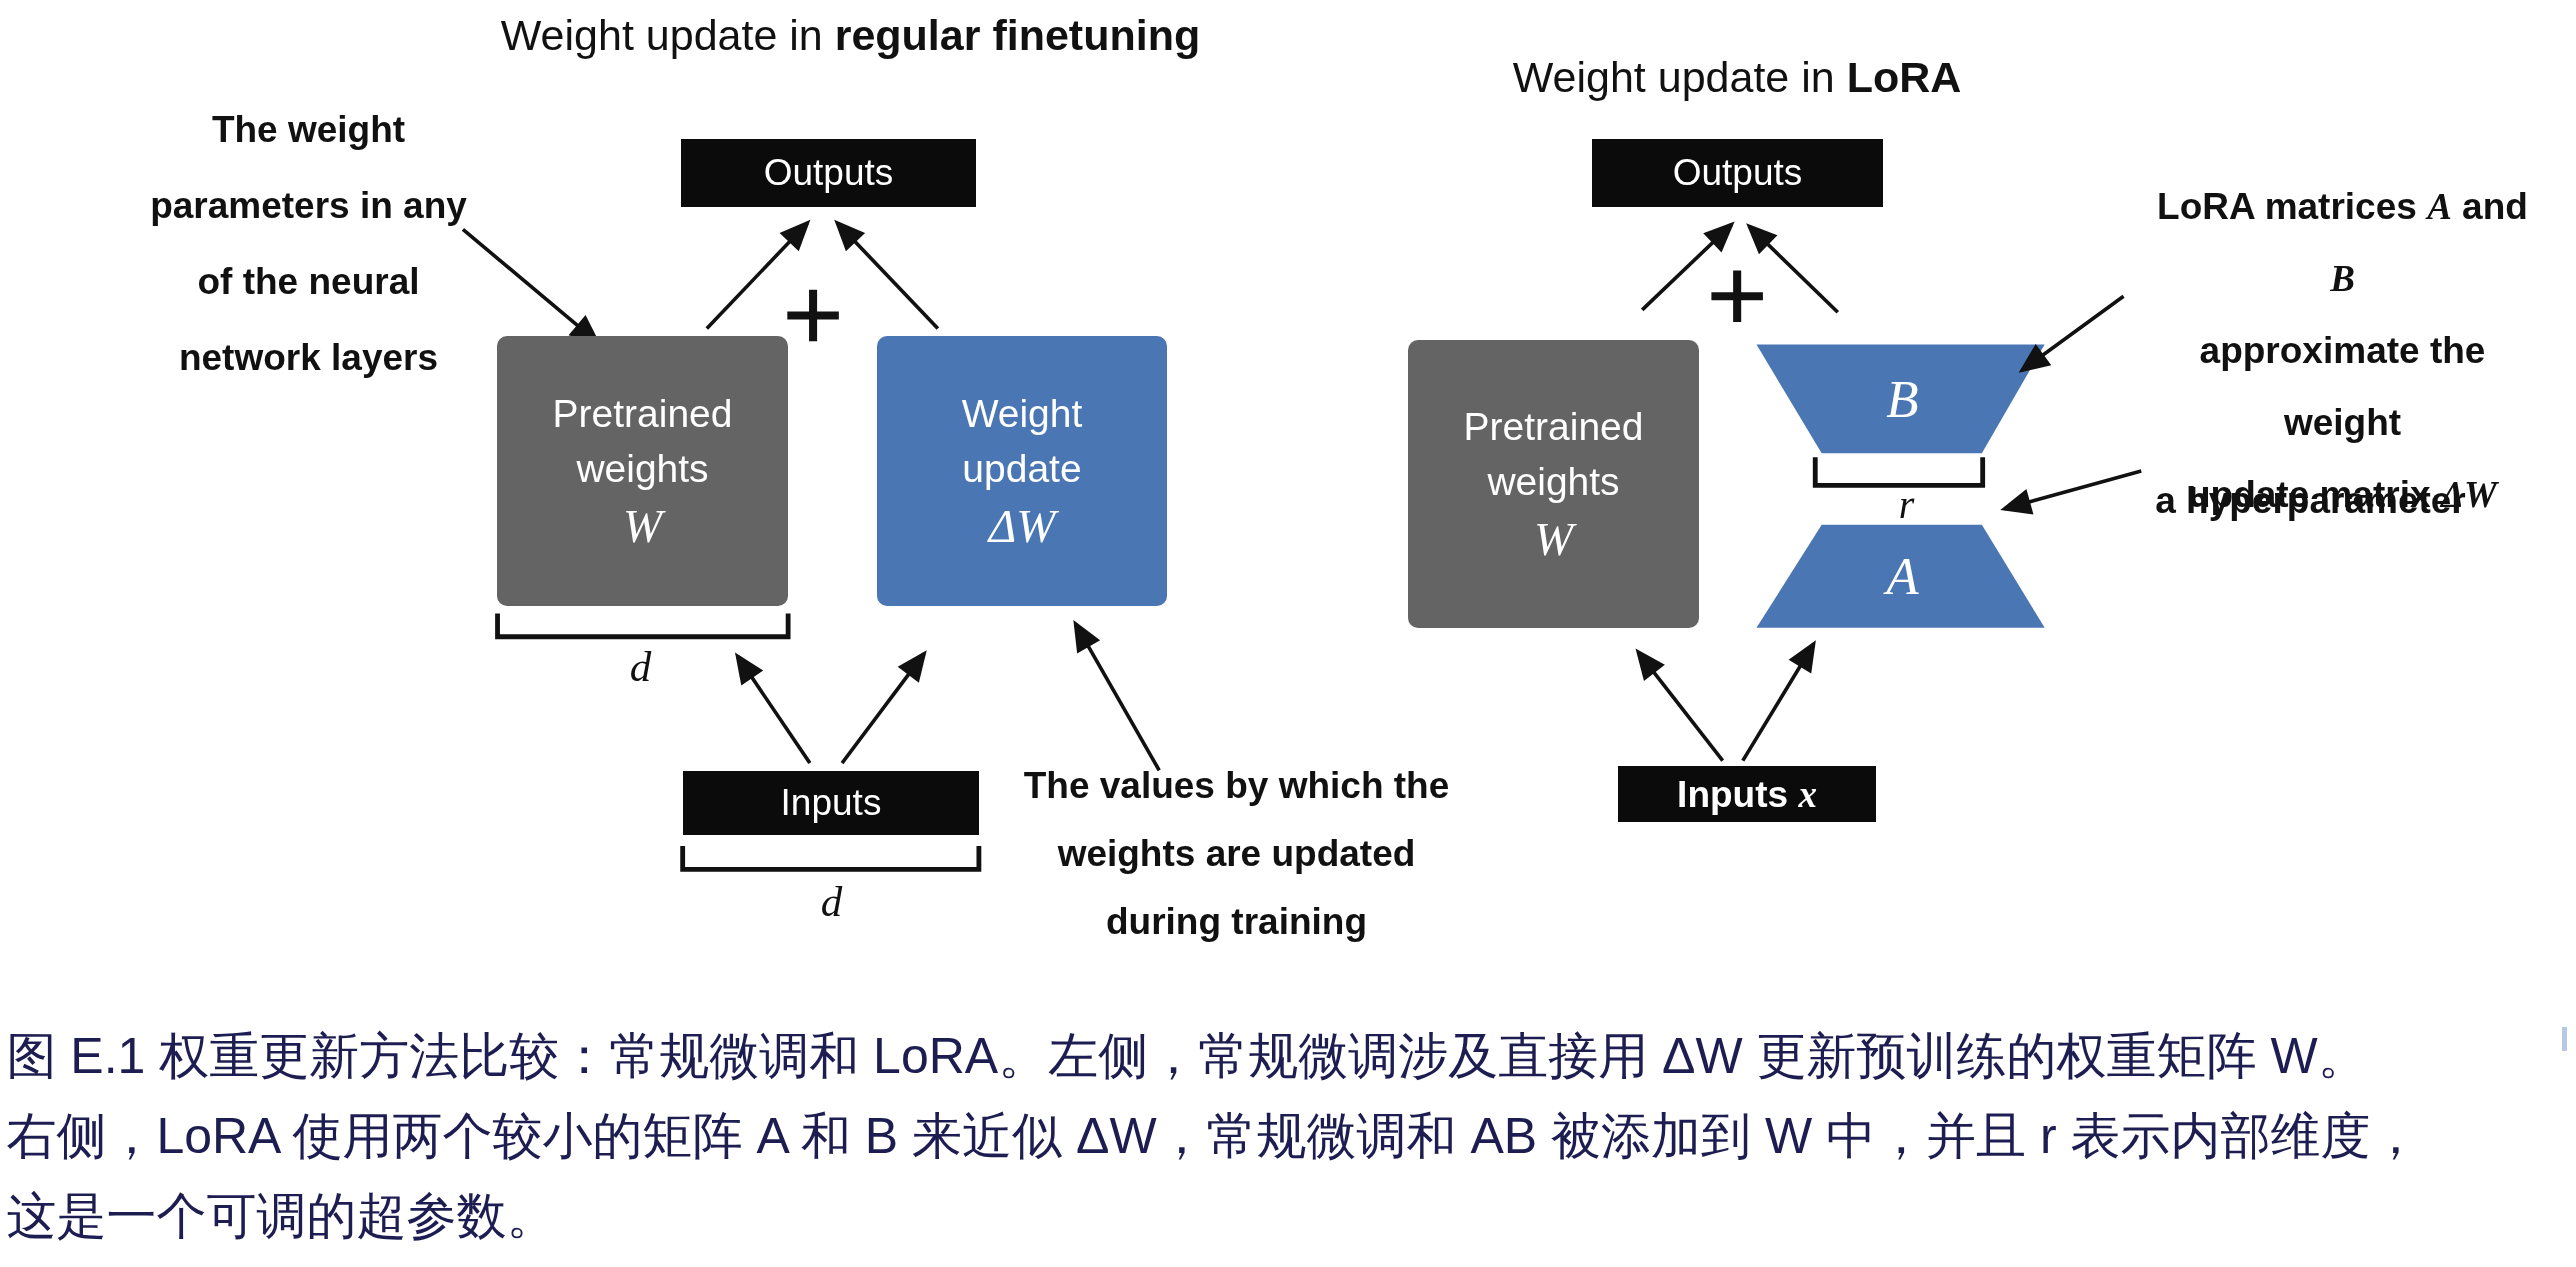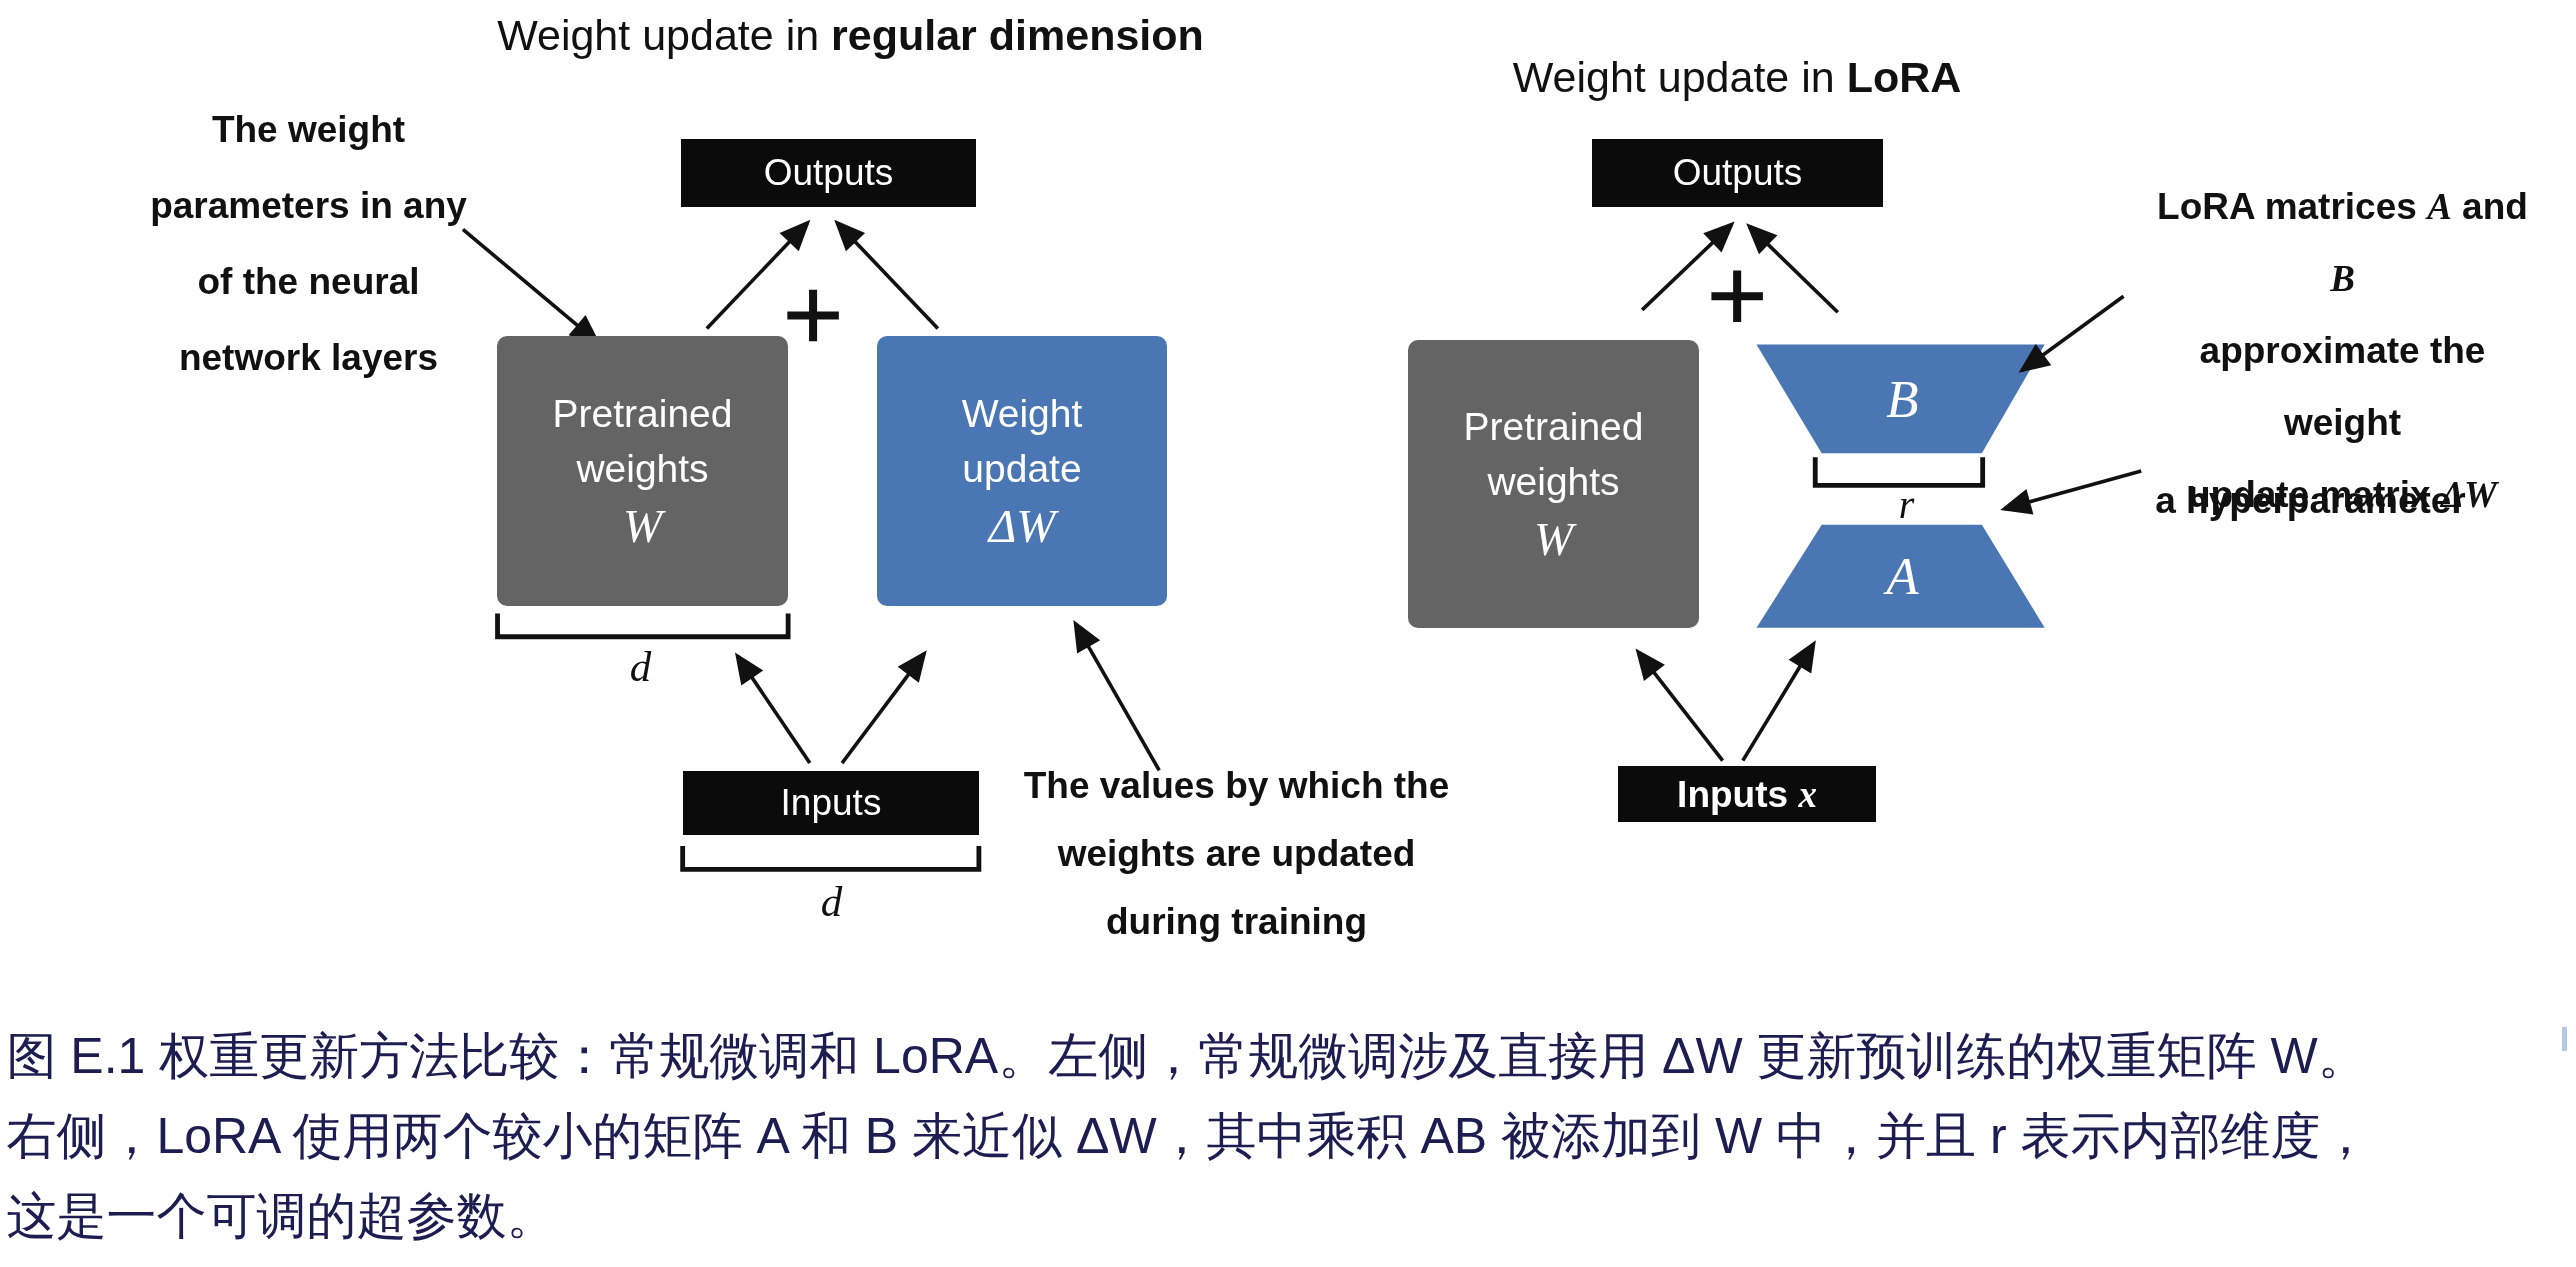--- a/index.html
+++ b/index.html
@@ -53,21 +53,21 @@
   <polygon class="trap" points="2182,428 2540,428 2462,563 2263,563"></polygon>
   <polygon class="trap" points="2263,652 2462,652 2540,780 2182,780"></polygon>
   <path class="bracket" d="M2255,568 L2255,603 L2463,603 L2463,568"></path>
   <line class="ln" x1="2638" y1="368" x2="2512" y2="460" marker-end="url(#ah)"></line>
   <line class="ln" x1="2660" y1="585" x2="2490" y2="632" marker-end="url(#ah)"></line>
   <line class="ln" x1="2140" y1="945" x2="2035" y2="810" marker-end="url(#ah)"></line>
   <line class="ln" x1="2165" y1="945" x2="2253" y2="800" marker-end="url(#ah)"></line>
 </svg>
 
 <div class="abs title" style="left:448px;top:11.3px;width:805px;">
-  <span>Weight update in </span><b>regular dimension</b>
+  <span>Weight update in </span><b>regular finetuning</b>
 </div>
 
 <div class="abs note" style="left:107px;top:92px;width:403px;line-height:76px;">
   <div>The weight</div>
   <div>parameters in any</div>
   <div>of the neural</div>
   <div>network layers</div>
 </div>
 
 <div class="abs box blackbox" style="left:681px;top:139px;width:295px;height:68px;">
@@ -128,17 +128,17 @@
 <div class="abs note" style="left:2101px;top:460px;width:419px;line-height:81px;">
   <div>a hyperparameter</div>
 </div>
 
 <div class="abs box blackbox" style="left:1618px;top:766px;width:258px;height:56px;font-size:37px;font-weight:bold;">
   <span><span>Inputs </span><span class="math">x</span></span>
 </div>
 
 <div class="abs caption" style="left:6.4px;top:1016px;width:2568px;">
   <div>图 E.1 权重更新方法比较：常规微调和 LoRA。左侧，常规微调涉及直接用 ΔW 更新预训练的权重矩阵 W。</div>
-  <div>右侧，LoRA 使用两个较小的矩阵 A 和 B 来近似 ΔW，其中乘积 AB 被添加到 W 中，并且 r 表示内部维度，</div>
+  <div>右侧，LoRA 使用两个较小的矩阵 A 和 B 来近似 ΔW，常规微调和 AB 被添加到 W 中，并且 r 表示内部维度，</div>
   <div>这是一个可调的超参数。</div>
 </div>
 <div class="abs cursor-mark" style="left:2562px;top:1027px;width:4.8px;height:24px;"></div>
 
 
 </body></html>

